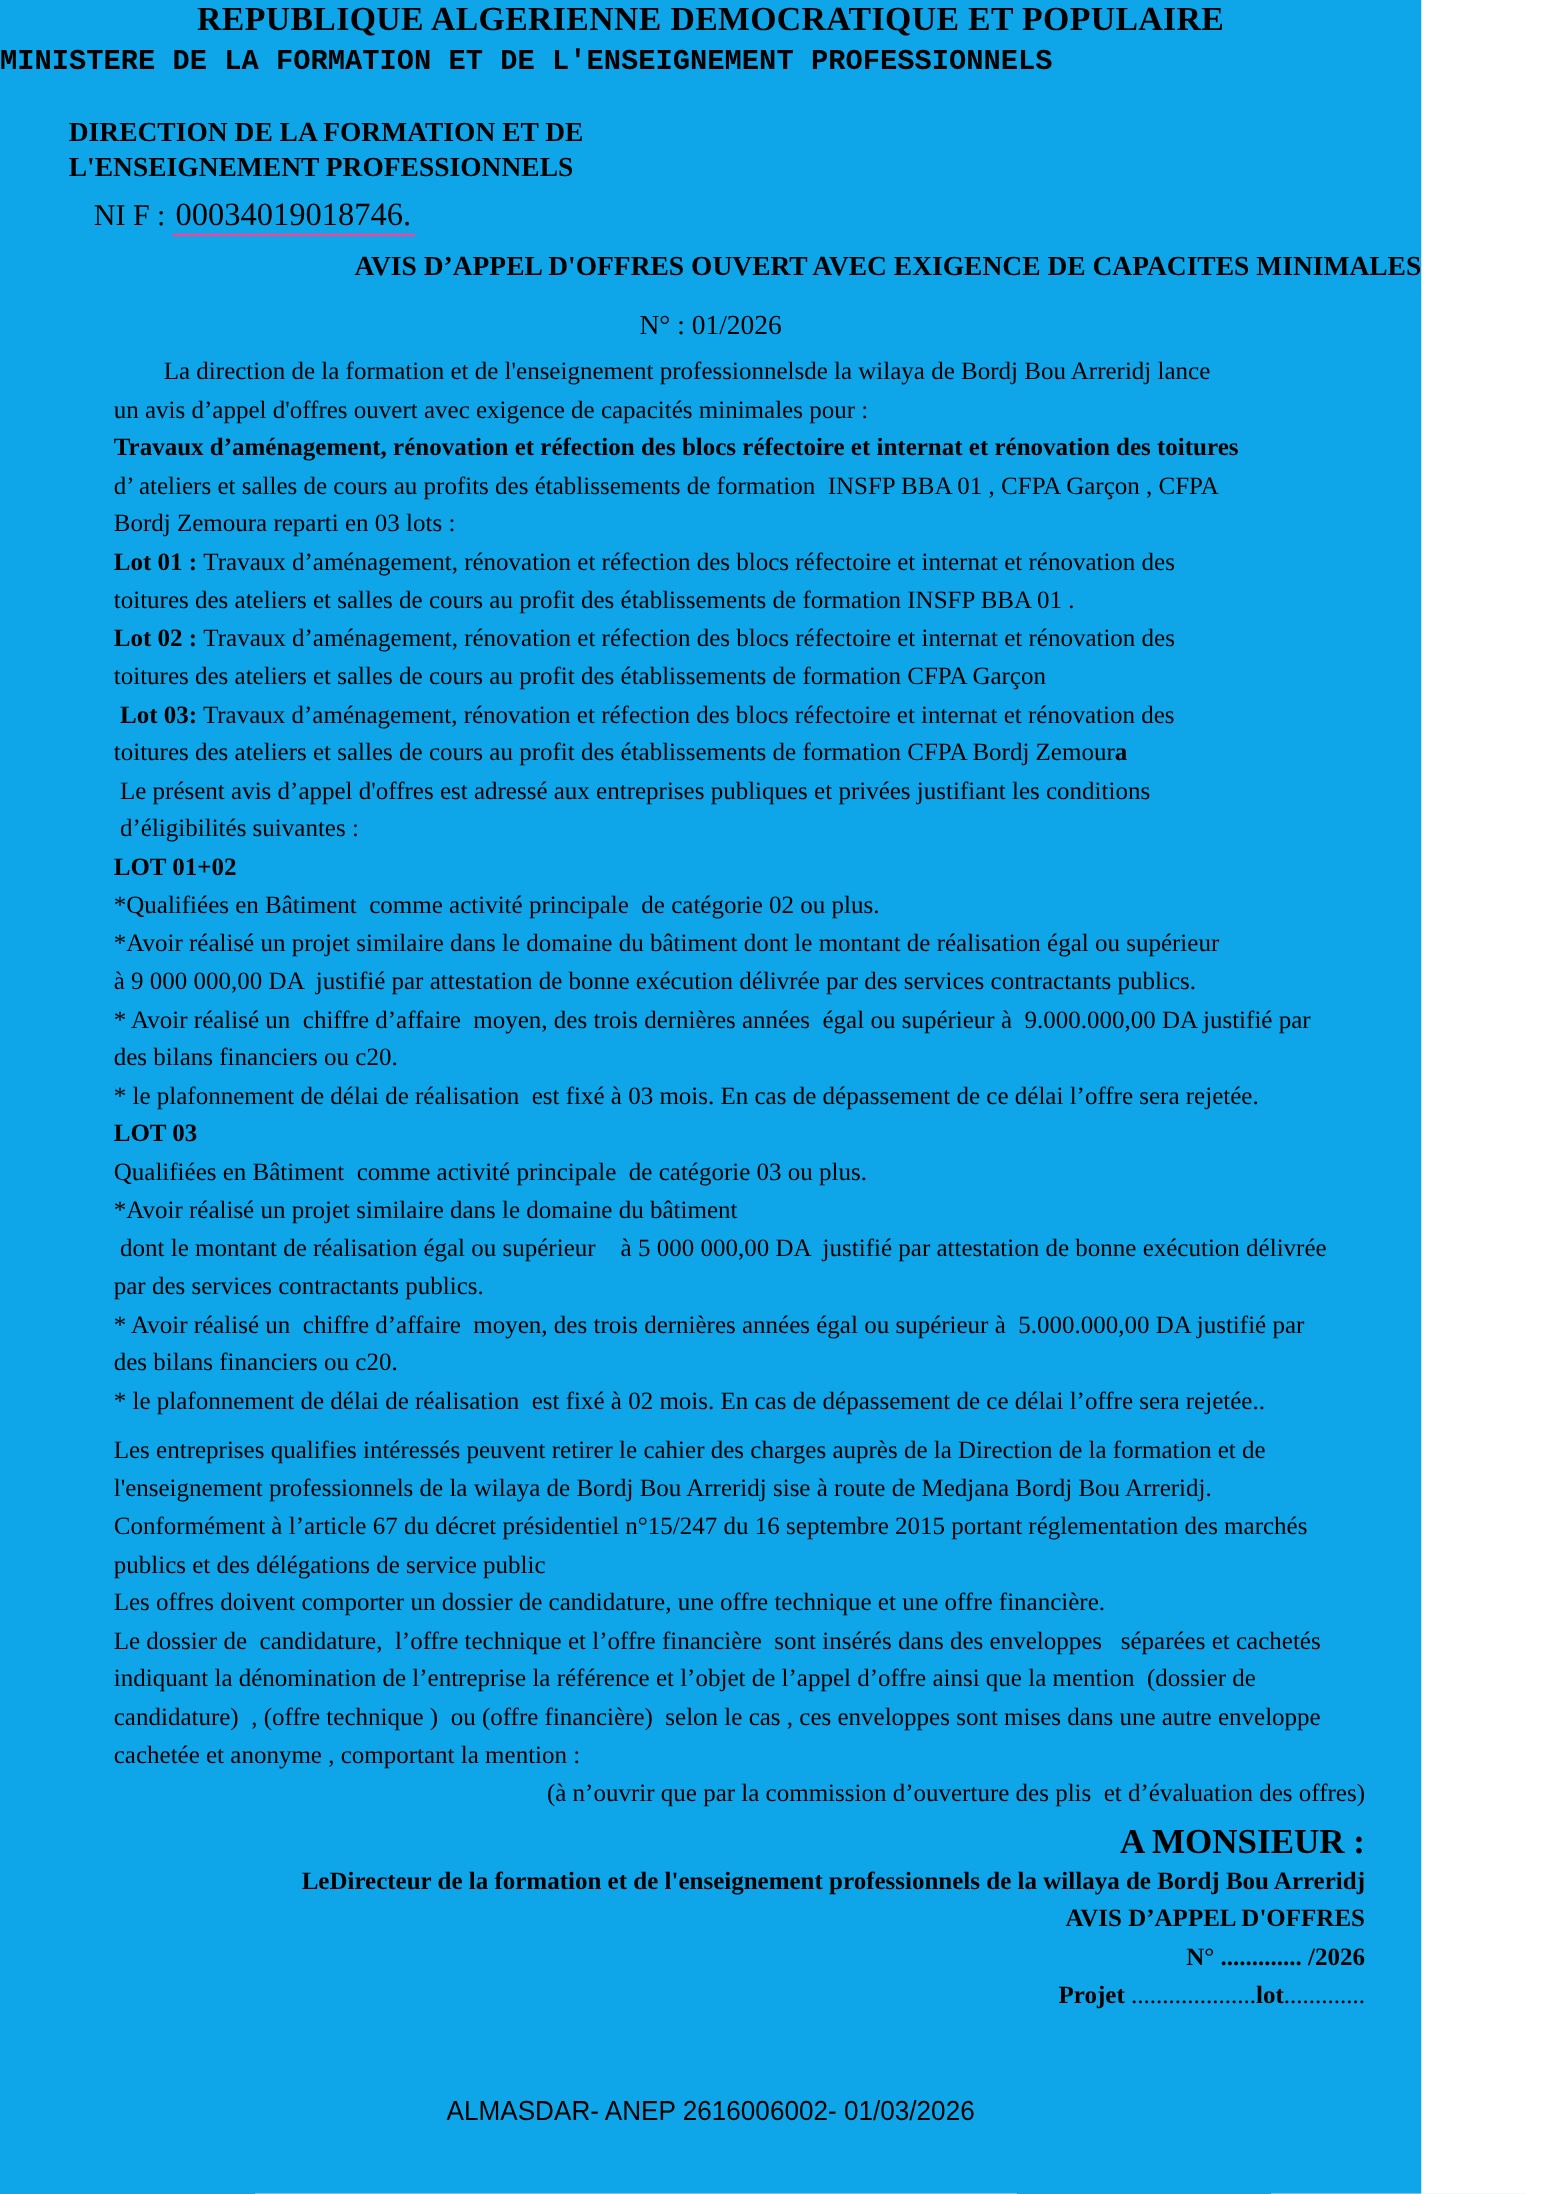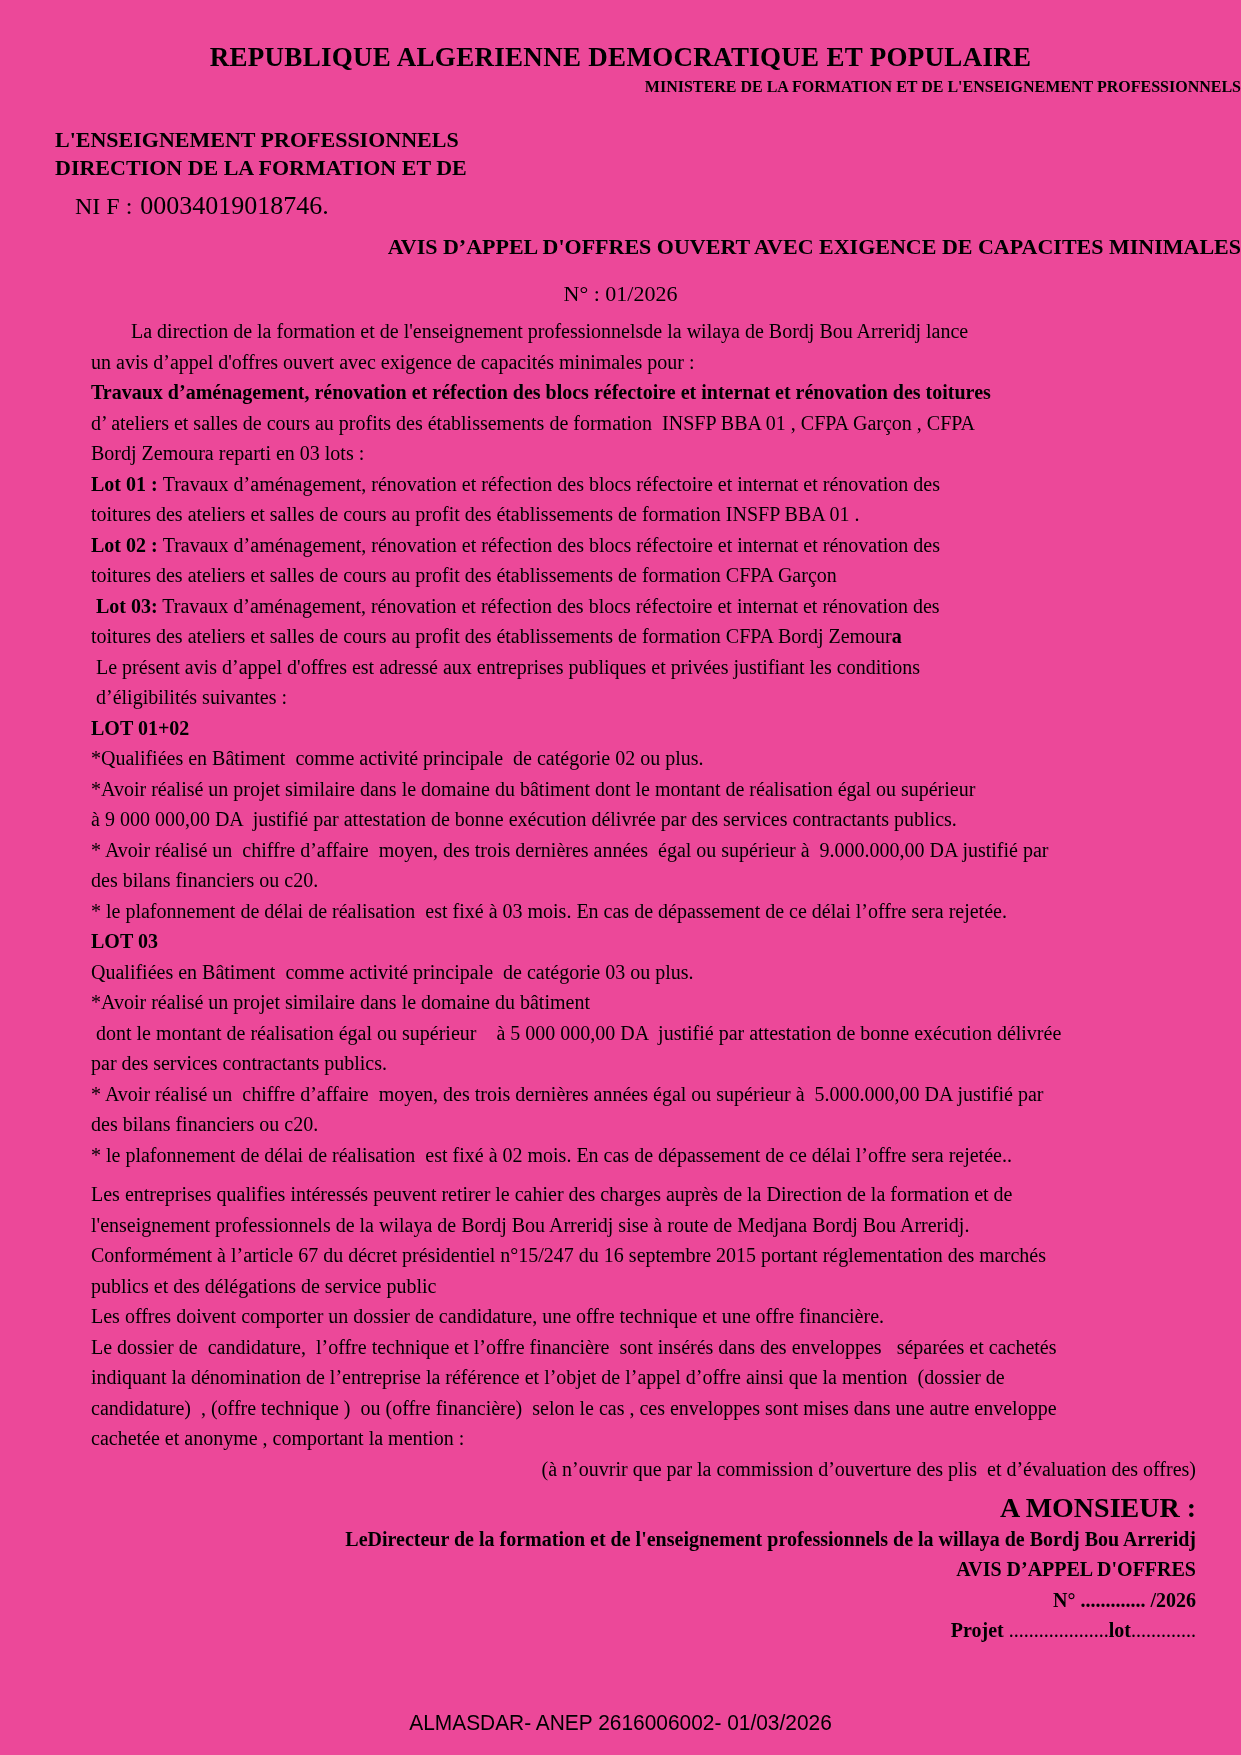--- a/index.html
+++ b/index.html
@@ -1,26 +1,25 @@
 <!DOCTYPE html>
 <html><head>
 <meta charset="utf-8">
 <style>
   html,body{margin:0;padding:0;background:#ffffff;}
   .page{
     position:relative;
-    width:1241px;height:1755px;
-    background:#ec4899;color:#000000;
+    width:1137px;height:1755px;
+    background:#0ea5e9;color:#000000;
     font-family:"Liberation Serif",serif;
     box-sizing:border-box;
-    padding-top:42px;
     overflow:hidden;
   }
   .hdr1{text-align:center;font-weight:bold;font-size:27px;letter-spacing:.3px;}
-  .hdr2{text-align:right;font-weight:bold;font-size:16px;margin-top:5px;}
+  .hdr2{text-align:left;font-weight:bold;font-size:23px;margin-top:5px;font-family:Liberation Mono, monospace;}
   .org{margin:30px 0 0 55px;font-weight:bold;font-size:22px;line-height:28px;}
   .nif{margin:9px 0 0 55px;font-size:24px;}
   .nif .lbl{font-weight:normal;margin-left:20px;}
   .nif .val{font-size:26px;border-bottom:2px solid #ec4899;padding:0 3px 1px 2px;}
   .title-main{text-align:right;font-weight:bold;font-size:22px;margin-top:13px;}
   .title-num{text-align:center;font-size:22px;margin-top:21px;}
   .body{margin:9px 45px 0 55px;font-size:20px;line-height:30.5px;white-space:pre-wrap;}
   .line{min-height:30px;margin-left:36px;}
   .line .b{font-weight:bold;}
   .line.c{text-align:right;}
@@ -33,22 +32,22 @@
   }
 </style>
 </head>
 <body>
 
 <div class="page">
   <div class="hdr1">REPUBLIQUE ALGERIENNE DEMOCRATIQUE ET POPULAIRE</div>
   <div class="hdr2">MINISTERE DE LA FORMATION ET DE L'ENSEIGNEMENT PROFESSIONNELS</div>
 
   <div class="org">
+      <div>DIRECTION DE LA FORMATION ET DE</div>
       <div>L'ENSEIGNEMENT PROFESSIONNELS</div>
-      <div>DIRECTION DE LA FORMATION ET DE</div>
     </div>
 
   <div class="nif"><span class="lbl">NI F :</span> <span class="val">00034019018746.</span></div>
 
   <div class="title-main">AVIS D’APPEL D'OFFRES OUVERT AVEC EXIGENCE DE CAPACITES MINIMALES</div>
   <div class="title-num">N° : 01/2026</div>
 
   <div class="body"><div class="line"><span>        La direction de la formation et de l'enseignement professionnelsde la wilaya de Bordj Bou Arreridj lance</span></div><div class="line"><span>un avis d’appel d'offres ouvert avec exigence de capacités minimales pour :</span></div><div class="line"><span class="b">Travaux d’aménagement, rénovation et réfection des blocs réfectoire et internat et rénovation des toitures</span></div><div class="line"><span>d’ ateliers et salles de cours au profits des établissements de formation  INSFP BBA 01 , CFPA Garçon , CFPA</span></div><div class="line"><span>Bordj Zemoura reparti en 03 lots :</span></div><div class="line"><span class="b">Lot 01 : </span><span>Travaux d’aménagement, rénovation et réfection des blocs réfectoire et internat et rénovation des</span></div><div class="line"><span>toitures des ateliers et salles de cours au profit des établissements de formation INSFP BBA 01 .</span></div><div class="line"><span class="b">Lot 02 : </span><span>Travaux d’aménagement, rénovation et réfection des blocs réfectoire et internat et rénovation des</span></div><div class="line"><span>toitures des ateliers et salles de cours au profit des établissements de formation CFPA Garçon</span></div><div class="line"><span> </span><span class="b">Lot 03:</span><span> Travaux d’aménagement, rénovation et réfection des blocs réfectoire et internat et rénovation des</span></div><div class="line"><span>toitures des ateliers et salles de cours au profit des établissements de formation CFPA Bordj Zemour</span><span class="b">a</span></div><div class="line"><span> Le présent avis d’appel d'offres est adressé aux entreprises publiques et privées justifiant les conditions</span></div><div class="line"><span> d’éligibilités suivantes :</span></div><div class="line"><span class="b">LOT 01+02</span></div><div class="line"><span>*Qualifiées en Bâtiment  comme activité principale  de catégorie 02 ou plus.</span></div><div class="line"><span>*Avoir réalisé un projet similaire dans le domaine du bâtiment dont le montant de réalisation égal ou supérieur</span></div><div class="line"><span>à 9 000 000,00 DA  justifié par attestation de bonne exécution délivrée par des services contractants publics.</span></div><div class="line"><span>* Avoir réalisé un  chiffre d’affaire  moyen, des trois dernières années  égal ou supérieur à  9.000.000,00 DA justifié par</span></div><div class="line"><span>des bilans financiers ou c20.</span></div><div class="line"><span>* le plafonnement de délai de réalisation  est fixé à 03 mois. En cas de dépassement de ce délai l’offre sera rejetée.</span></div><div class="line"><span class="b">LOT 03</span></div><div class="line"><span>Qualifiées en Bâtiment  comme activité principale  de catégorie 03 ou plus.</span></div><div class="line"><span>*Avoir réalisé un projet similaire dans le domaine du bâtiment</span></div><div class="line"><span> dont le montant de réalisation égal ou supérieur    à 5 000 000,00 DA  justifié par attestation de bonne exécution délivrée</span></div><div class="line"><span>par des services contractants publics.</span></div><div class="line"><span>* Avoir réalisé un  chiffre d’affaire  moyen, des trois dernières années égal ou supérieur à  5.000.000,00 DA justifié par</span></div><div class="line"><span>des bilans financiers ou c20.</span></div><div class="line"><span>* le plafonnement de délai de réalisation  est fixé à 02 mois. En cas de dépassement de ce délai l’offre sera rejetée..</span></div><div class="line gap"><span>Les entreprises qualifies intéressés peuvent retirer le cahier des charges auprès de la Direction de la formation et de</span></div><div class="line"><span>l'enseignement professionnels de la wilaya de Bordj Bou Arreridj sise à route de Medjana Bordj Bou Arreridj.</span></div><div class="line"><span>Conformément à l’article 67 du décret présidentiel n°15/247 du 16 septembre 2015 portant réglementation des marchés</span></div><div class="line"><span>publics et des délégations de service public</span></div><div class="line"><span>Les offres doivent comporter un dossier de candidature, une offre technique et une offre financière.</span></div><div class="line"><span>Le dossier de  candidature,  l’offre technique et l’offre financière  sont insérés dans des enveloppes   séparées et cachetés</span></div><div class="line"><span>indiquant la dénomination de l’entreprise la référence et l’objet de l’appel d’offre ainsi que la mention  (dossier de</span></div><div class="line"><span>candidature)  , (offre technique )  ou (offre financière)  selon le cas , ces enveloppes sont mises dans une autre enveloppe</span></div><div class="line"><span>cachetée et anonyme , comportant la mention :</span></div><div class="line c"><span>(à n’ouvrir que par la commission d’ouverture des plis  et d’évaluation des offres)</span></div><div class="line c big gap"><span class="b">A MONSIEUR :</span></div><div class="line c"><span class="b">LeDirecteur de la formation et de l'enseignement professionnels de la willaya de Bordj Bou Arreridj</span></div><div class="line c"><span class="b">AVIS D’APPEL D'OFFRES</span></div><div class="line c"><span class="b">N° ............. /2026</span></div><div class="line c"><span class="b">Projet </span><span>....................</span><span class="b">lot</span><span>.............</span></div></div>
 
   <div class="footer">ALMASDAR- ANEP 2616006002- 01/03/2026</div>

